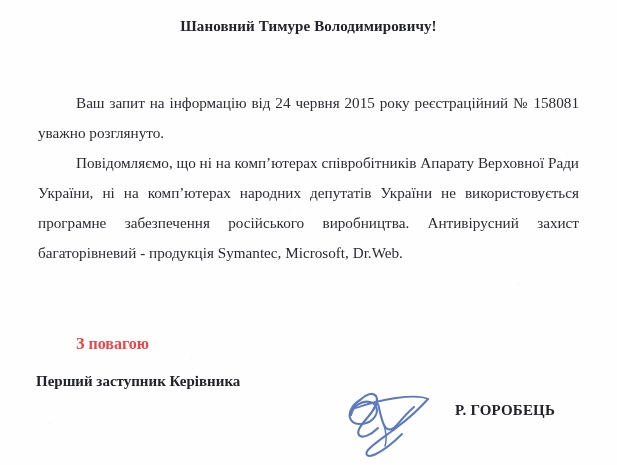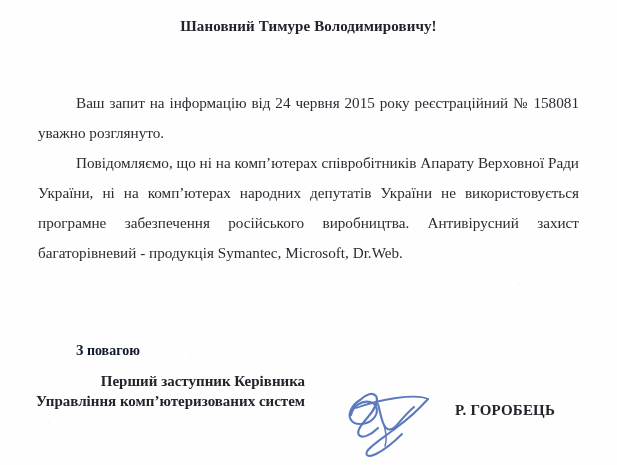--- a/index.html
+++ b/index.html
@@ -62,23 +62,22 @@
   }
   .para + .para {
     margin-top: 0px;
   }
 
   .regards {
     position: absolute;
     left: 76px;
     top: 335px;
     font-weight: bold;
-    font-size: 14px;
-    color: #0f172a;
-    margin-top: 8px;
+    font-size: 16px;
+    color: #ef4444;
   }
 
   .signer-block {
     position: absolute;
     left: 36px;
     top: 371px;
     font-weight: bold;
     font-size: 15px;
     line-height: 20px;
     color: #23232b;
@@ -116,21 +115,20 @@
 
   <div class="body-block">
     <p class="para">Ваш запит на інформацію від 24 червня 2015 року реєстраційний № 158081 уважно розглянуто.</p>
     <p class="para">Повідомляємо, що ні на комп’ютерах співробітників Апарату Верховної Ради України, ні на  комп’ютерах народних депутатів України не використовується програмне забезпечення російського виробництва. Антивірусний захист багаторівневий - продукція Symantec, Microsoft, Dr.Web.</p>
   </div>
 
   <div class="regards">З повагою</div>
 
   <div class="signer-block">
     <div>Перший заступник Керівника</div>
-    <div>Управління комп’ютеризованих систем</div>
   </div>
 
   <div class="signature-mark">
     <svg viewBox="0 0 110 82" xmlns="http://www.w3.org/2000/svg" fill="none" stroke="#5b79bd" stroke-linecap="round" stroke-linejoin="round">
       <path d="M11 35 C13 26, 22 20, 30 22 C38 24, 39 33, 33 39 C27 45, 15 46, 11 40 C7 34, 12 25, 20 20" stroke-width="2.1"></path>
       <path d="M20 20 C26 14, 33 12, 36 16 C39 21, 34 30, 28 37 C22 44, 16 51, 19 55 C22 59, 31 55, 38 48" stroke-width="2.1"></path>
       <path d="M16 28 C27 24, 42 20, 56 18 C70 16, 82 16, 88 19" stroke-width="1.8"></path>
       <path d="M38 24 C40 31, 41 39, 44 45 C47 51, 52 51, 57 45 C62 39, 68 32, 74 27" stroke-width="2.1"></path>
       <path d="M88 19 C80 28, 68 39, 56 48 C44 57, 33 64, 28 70 C24 75, 28 78, 36 74 C44 70, 54 62, 62 54" stroke-width="2.0"></path>
       <path d="M44 45 C46 52, 47 60, 45 66" stroke-width="1.5"></path>

